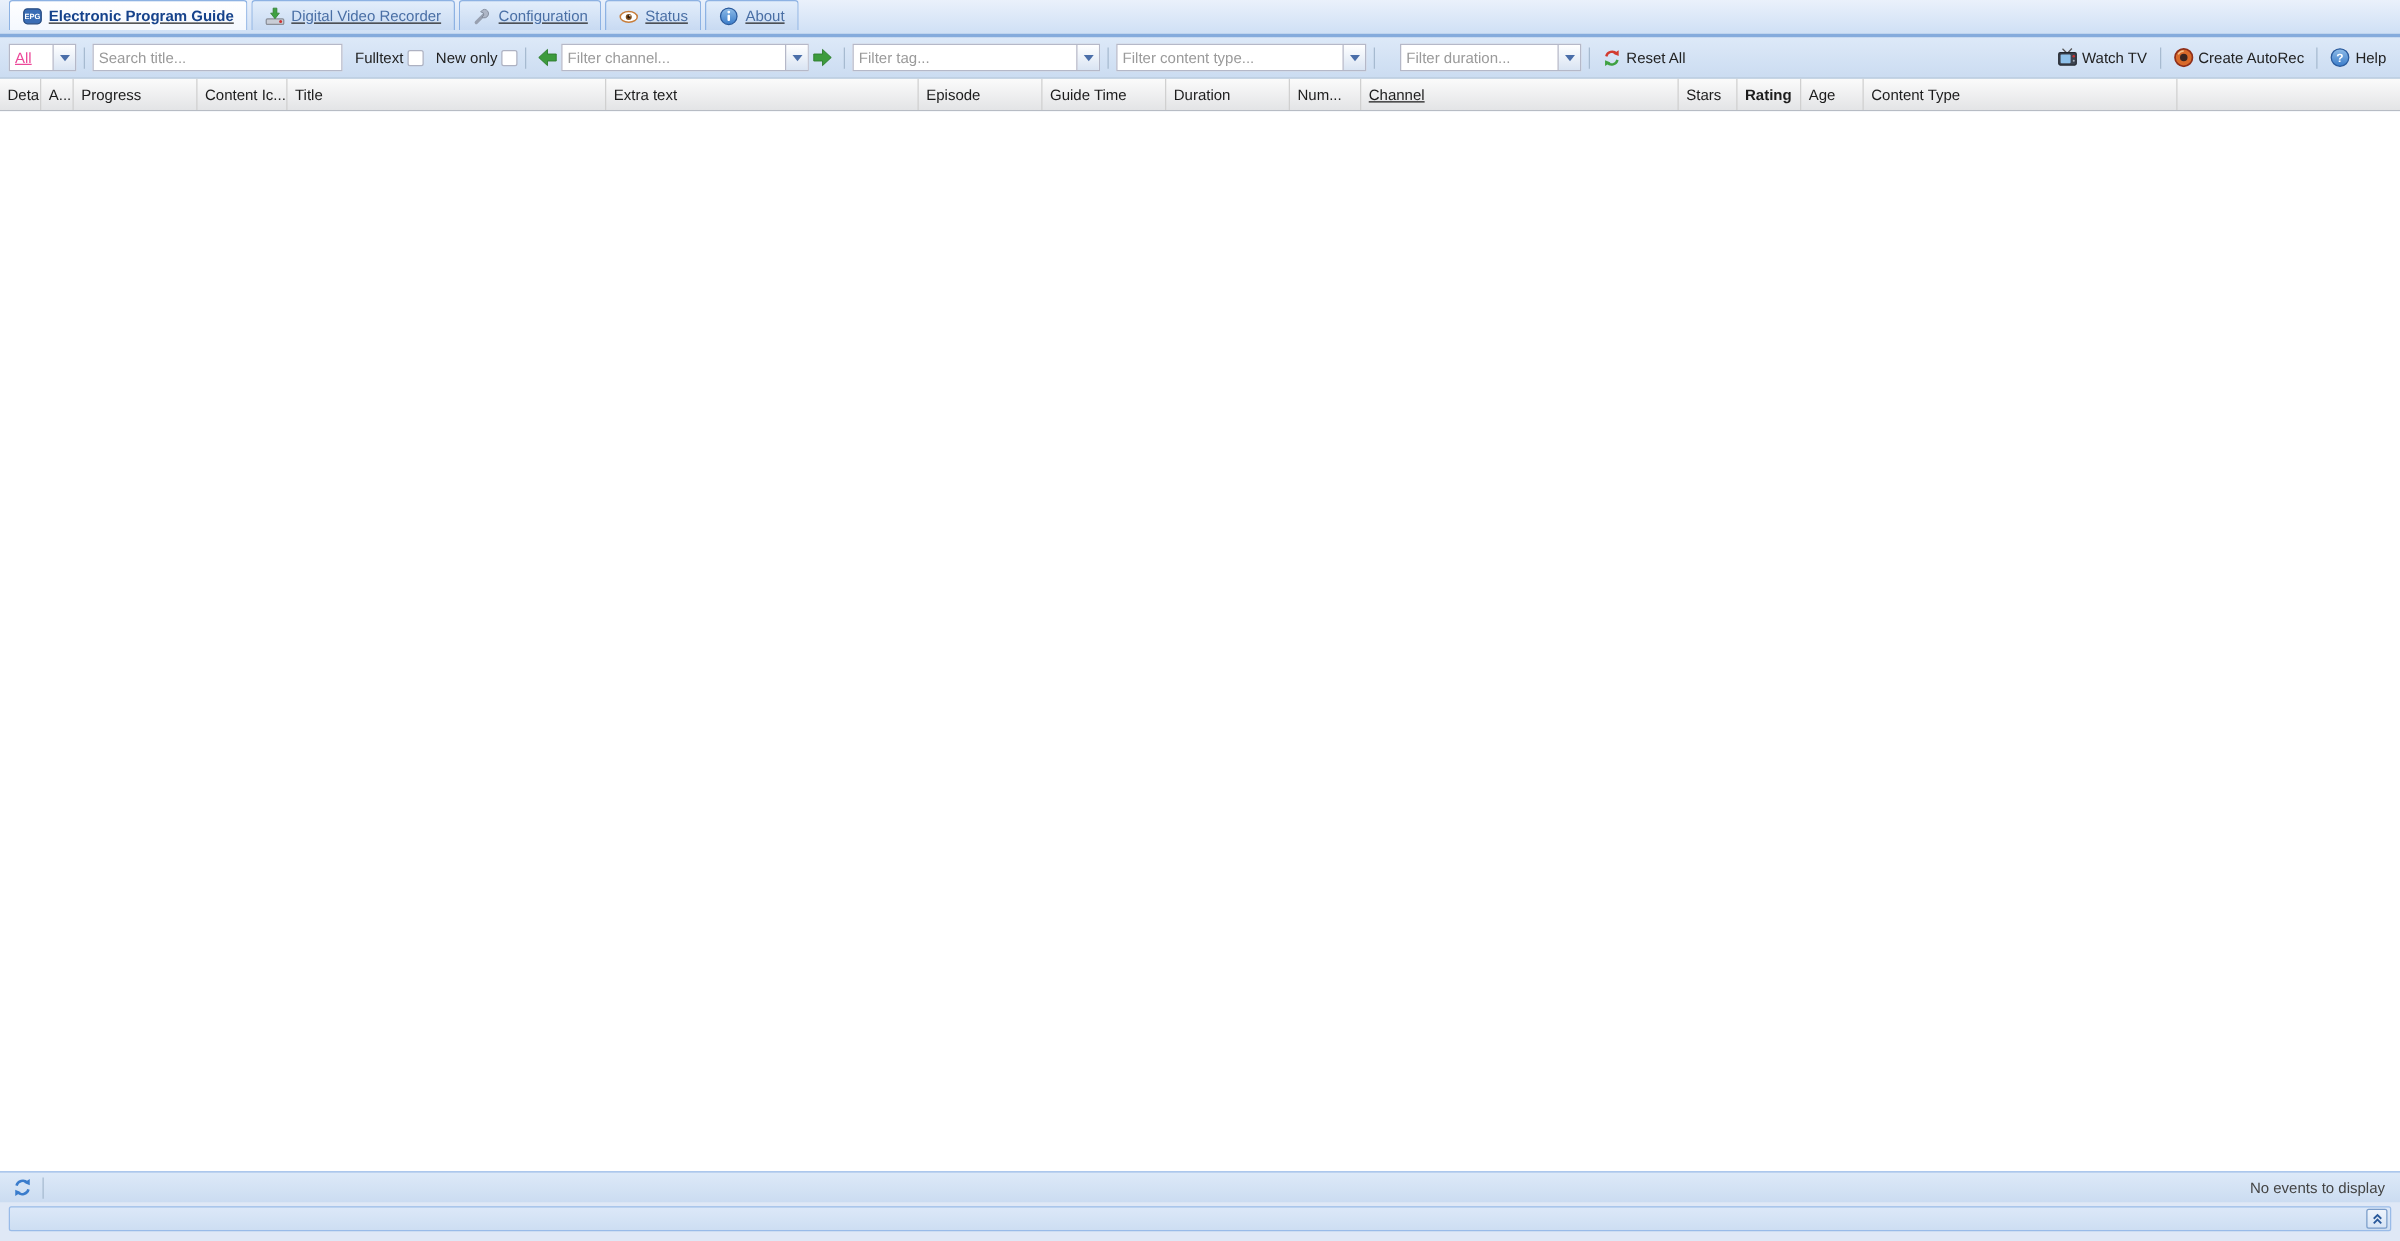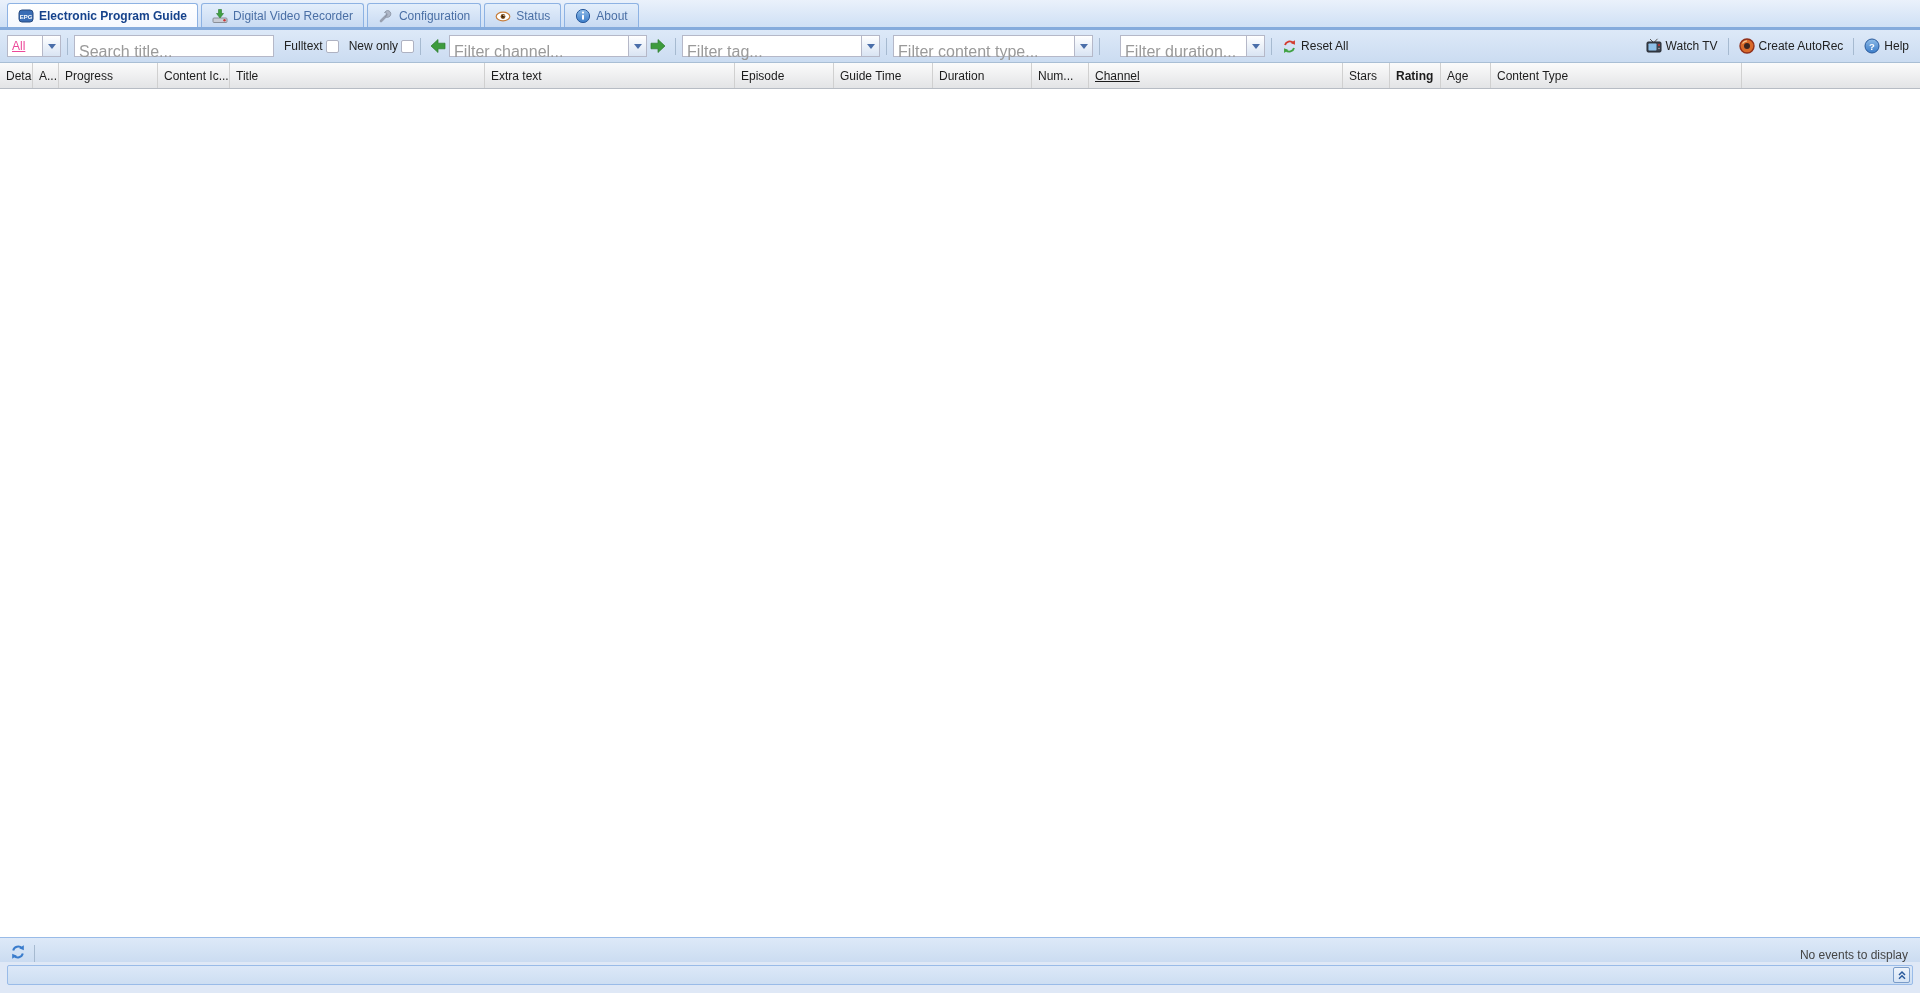--- a/index.html
+++ b/index.html
@@ -9,21 +9,21 @@
     background:#dfe8f6;font-size:12px;color:#222;
     display:flex;flex-direction:column;
   }
   
   .tabbar{
     height:30px;box-sizing:border-box;flex:0 0 auto;
     background:linear-gradient(#eaf1fb,#cfe0f5);
     border-bottom:3px solid #85abdc;
     display:flex;align-items:stretch;padding-left:7px;
   }
-  .tabs{display:flex;align-items:flex-end;}
+  .tabs{display:flex;align-items:flex-start;text-decoration:underline;}
   .tab{
     height:24px;display:flex;align-items:center;gap:5px;
     padding:0 10px;margin-right:3px;box-sizing:border-box;
     border:1px solid #8db2e3;border-bottom:none;
     border-radius:3px 3px 0 0;cursor:pointer;
     background:linear-gradient(#e3eefb,#c8daf2);
     color:#4a6fa5;white-space:nowrap;
   }
   .tab.active{background:linear-gradient(#ffffff,#f4f8fe);color:#15428b;font-weight:bold;}
   .tab .ticon{width:16px;height:16px;flex:0 0 auto;}
@@ -39,21 +39,21 @@
     display:flex;align-items:center;padding:0 7px;
   }
   .tbsep{width:1px;height:17px;background:#a6bad0;margin:0 6px;flex:0 0 auto;}
   .field{
     height:22px;box-sizing:border-box;background:#fff;
     border:1px solid #b5b8c8;display:flex;align-items:stretch;flex:0 0 auto;
   }
   .field .val{display:flex;align-items:center;padding:0 4px;color:#ec4899;text-decoration:underline;}
   .field input{
     border:none;outline:none;height:100%;width:100%;box-sizing:border-box;
-    padding:16px 4px;font-family:"Liberation Sans",sans-serif;font-size:16px;color:#111;background:transparent;
+    padding:4px 4px;font-family:"Liberation Sans",sans-serif;font-size:12px;color:#111;background:transparent;
   }
   .field input::placeholder{color:#9a9a9a;opacity:1;}
   .trigger{
     width:17px;flex:0 0 auto;border-left:1px solid #b5b8c8;cursor:pointer;
     background:linear-gradient(#ffffff,#d9e4f3);
     display:flex;align-items:center;justify-content:center;
   }
   .trigger .tri{width:0;height:0;border-left:4px solid transparent;border-right:4px solid transparent;border-top:5px solid #4a6ea9;}
   .cbl{margin:0 3px 0 10px;white-space:nowrap;}
   .checkbox{width:13px;height:13px;box-sizing:border-box;border:1px solid #aeb2c2;border-radius:2px;background:#fff;cursor:pointer;flex:0 0 auto;}
@@ -71,21 +71,21 @@
     box-sizing:border-box;border-right:1px solid #d0d0d0;cursor:pointer;
     padding:6px 6px 0 6px;white-space:nowrap;overflow:hidden;flex:0 0 auto;
   }
   .col.fill{flex:1 1 auto;border-right:none;cursor:default;}
   .grid-body{flex:1 1 auto;background:#ffffff;}
   
   .statusbar{
     height:25px;box-sizing:border-box;flex:0 0 auto;
     background:linear-gradient(#dde9f8,#cbdcf1);
     border-top:1px solid #99bbe8;
-    display:flex;align-items:flex-end;padding:0 8px;
+    display:flex;align-items:center;padding:0 8px;
   }
   .iconbtn{width:20px;height:20px;display:flex;align-items:center;justify-content:center;cursor:pointer;border-radius:3px;}
   .empty-msg{margin-left:auto;color:#444;padding-right:4px;white-space:nowrap;}
   
   .south{flex:0 0 auto;height:31px;box-sizing:border-box;background:#dfe8f6;padding:3px 7px 0 7px;}
   .south-panel{
     height:20px;box-sizing:border-box;border:1px solid #99bbe8;border-radius:2px;
     background:linear-gradient(#dcE8f8,#cddef2);
     display:flex;align-items:center;justify-content:flex-end;padding:0 2px;
   }

